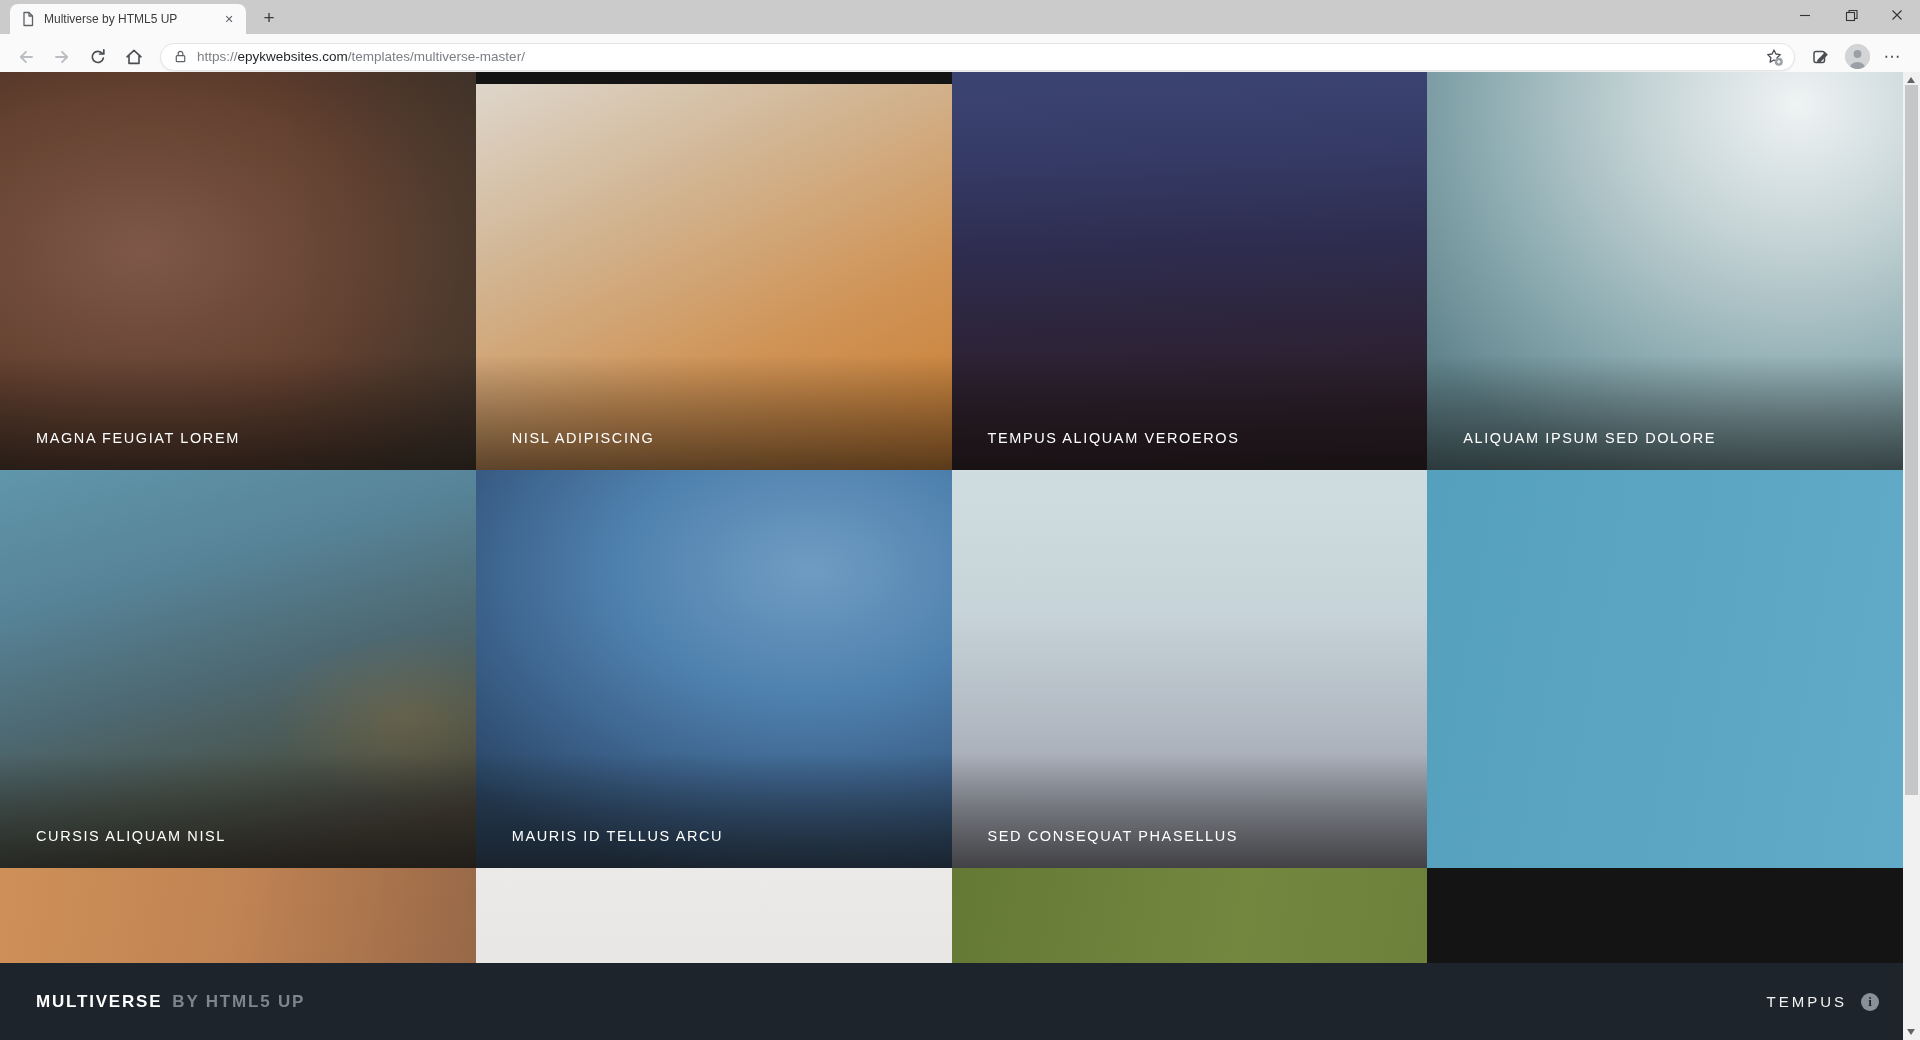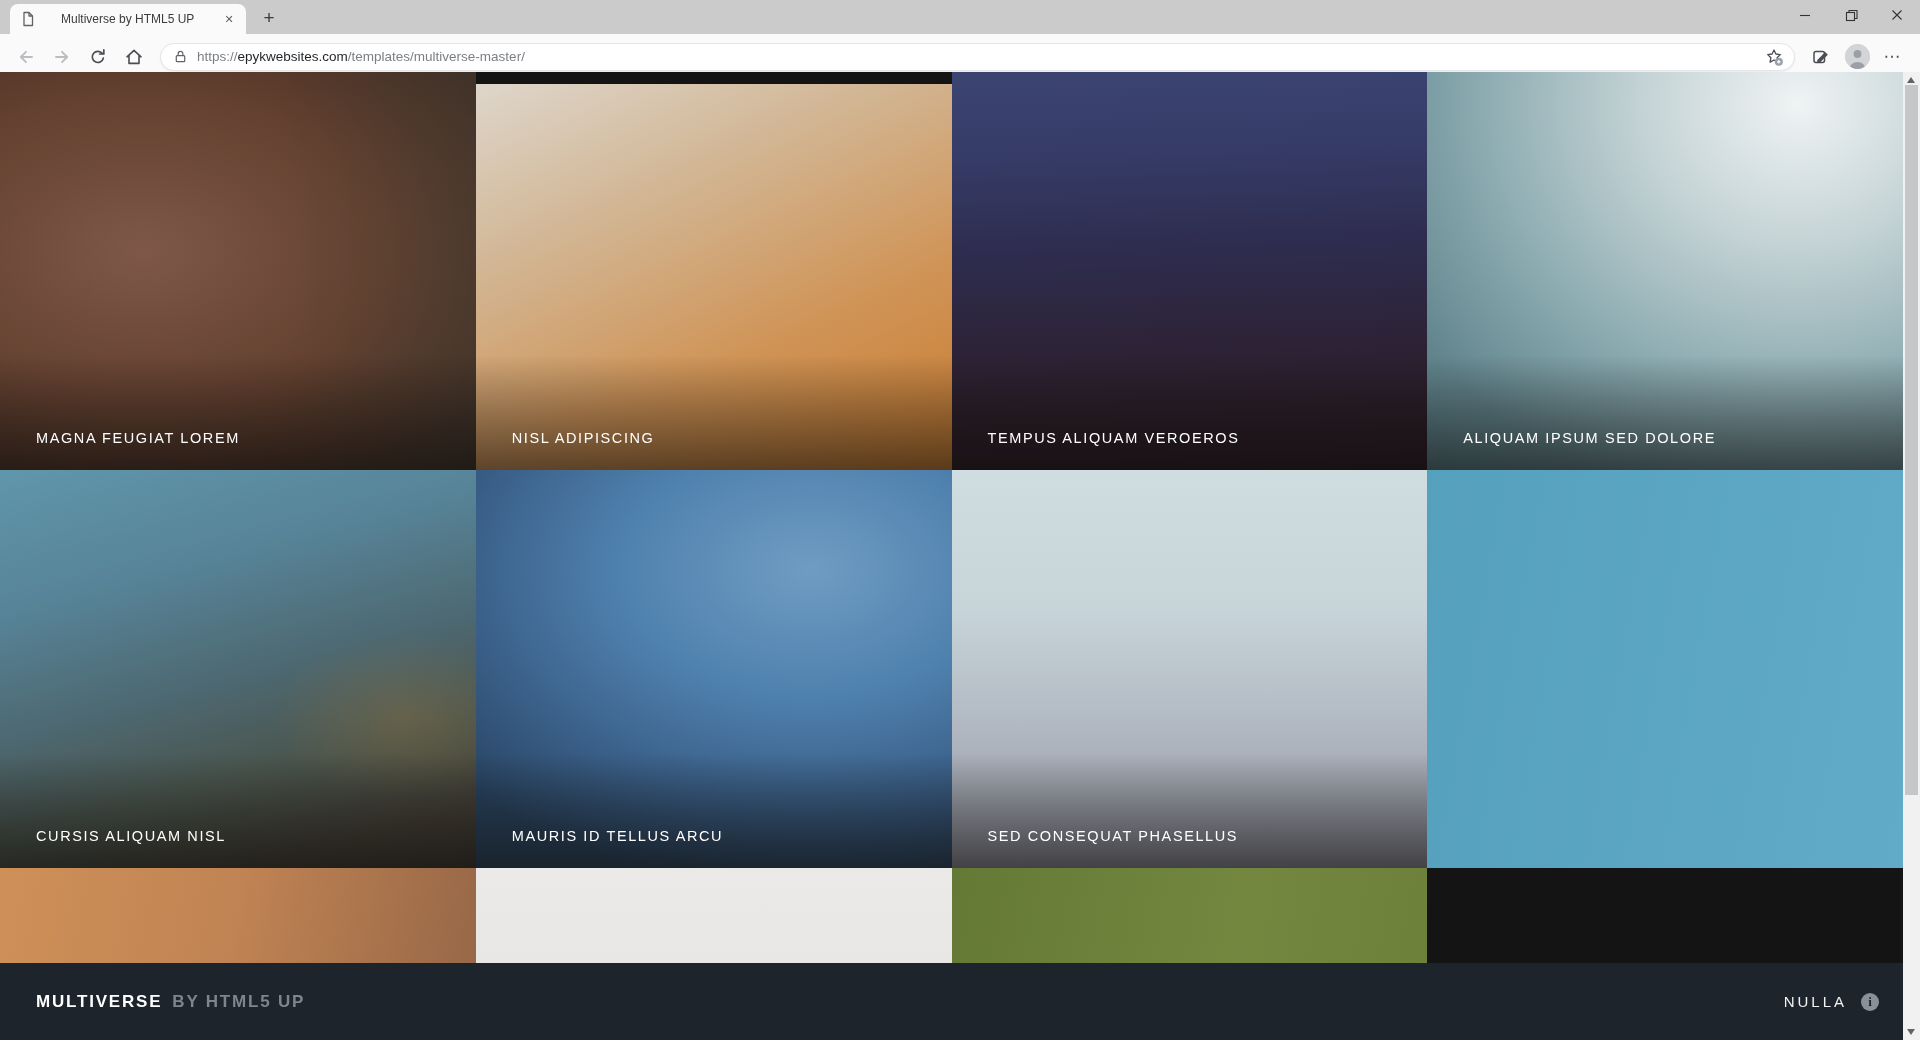--- a/index.html
+++ b/index.html
@@ -5,21 +5,21 @@
   * { margin:0; padding:0; box-sizing:border-box; }
   html,body { width:1920px; height:1040px; overflow:hidden; }
   body { font-family:"Liberation Sans", sans-serif; background:#fff; }
 
   .browser { position:relative; width:1920px; height:1040px; background:#fff; }
 
   
   .tabstrip { position:relative; height:34px; background:#cbcbcb; }
   .tab { position:absolute; left:10px; bottom:0; width:236px; height:30px;
          background:#fafafa; border-radius:8px 8px 0 0;
-         display:flex; align-items:center; padding:0 8px 0 10px; gap:25px; }
+         display:flex; align-items:center; padding:0 8px 0 10px; gap:8px; }
   .tab-title { flex:1; font-size:12px; color:#3c3c3c; white-space:nowrap; overflow:hidden; }
   .tab-close { font-size:11px; color:#5f6368; width:18px; height:18px; border-radius:4px;
                display:flex; align-items:center; justify-content:center; cursor:default; }
   .newtab { position:absolute; left:256px; bottom:3px; width:26px; height:26px; border-radius:6px;
             display:flex; align-items:center; justify-content:center;
             font-size:19px; font-weight:300; color:#3c3c3c; }
   .win-controls { position:absolute; right:0; top:0; height:30px; display:flex; }
   .win-btn { width:46px; height:30px; display:flex; align-items:center; justify-content:center; }
 
   
@@ -194,21 +194,21 @@
         </div>
         <div class="tile" style="background: linear-gradient(100deg, rgb(85, 160, 189) 0%, rgb(97, 171, 201) 100%);"></div>
         <div class="tile" style="background: linear-gradient(100deg, rgb(207, 144, 88) 0%, rgb(192, 131, 83) 45%, rgb(143, 98, 69) 100%);"></div>
         <div class="tile" style="background: linear-gradient(rgb(236, 234, 232) 0%, rgb(222, 220, 218) 100%);"></div>
         <div class="tile" style="background: linear-gradient(100deg, rgb(100, 121, 53) 0%, rgb(115, 135, 63) 55%, rgb(107, 127, 58) 100%);"></div>
       </div>
 
     <div class="footer">
       <span class="brand">MULTIVERSE</span>
       <span class="byline">BY HTML5 UP</span>
-      <span class="about">NULLA</span>
+      <span class="about">TEMPUS</span>
       <span class="info-icon">i</span>
     </div>
 
     <div class="scrollbar">
       <div class="sb-up"></div>
       <div class="sb-thumb"></div>
       <div class="sb-down"></div>
     </div>
   </div>
 

